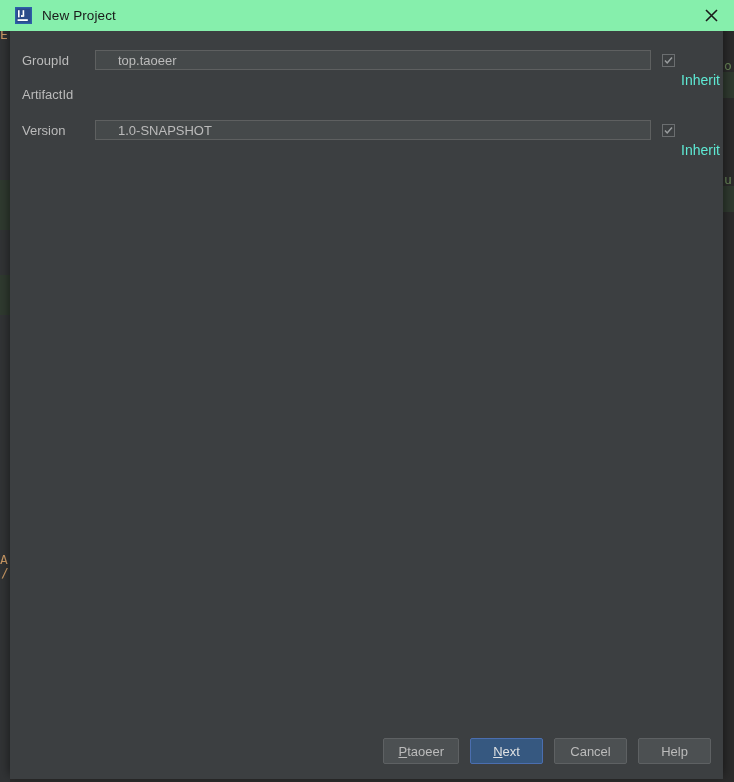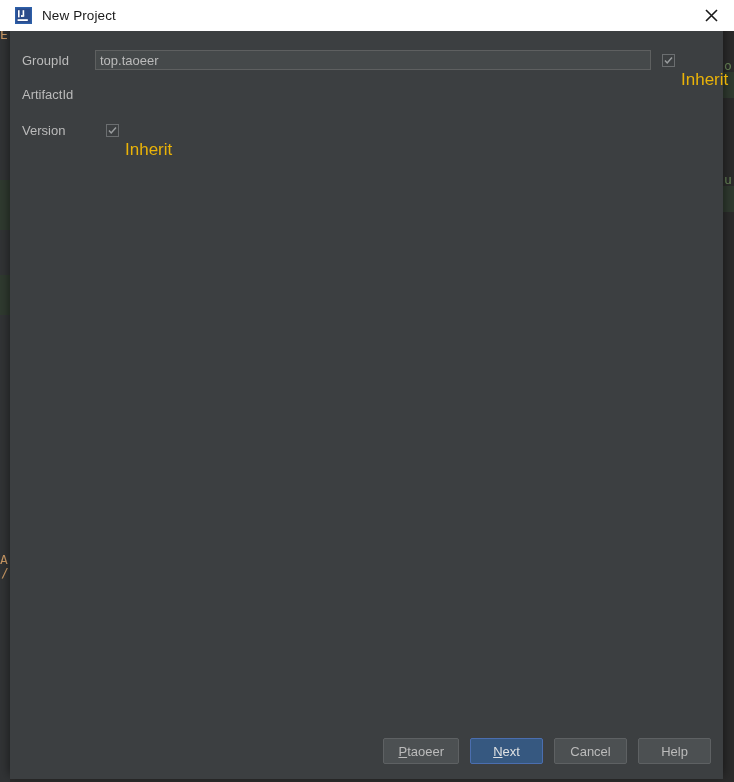--- a/index.html
+++ b/index.html
@@ -55,21 +55,21 @@
     flex-direction: column;
   }
 
   
   #title-bar {
     position: absolute;
     left: 0;
     top: 0;
     width: 734px;
     height: 31px;
-    background: #ffffff;
+    background: #86efac;
     display: flex;
     align-items: center;
     z-index: 5;
   }
   #title-icon {
     width: 17px;
     height: 17px;
     margin-left: 15px;
     margin-right: 10px;
     flex: 0 0 auto;
@@ -124,21 +124,21 @@
     flex: 0 0 auto;
   }
   .text-field {
     width: 556px;
     height: 20px;
     background: #45494a;
     border: 1px solid #5e6060;
     box-sizing: border-box;
     display: flex;
     align-items: center;
-    padding-left: 4px;
+    padding-left: 22px;
     font-size: 13px;
     color: #bbbbbb;
     flex: 0 0 auto;
   }
   .text-field.focused {
     border: 2px solid #4a88c7;
     height: 24px;
     background: #45494a;
   }
 
@@ -156,22 +156,22 @@
     box-sizing: border-box;
     position: relative;
     flex: 0 0 auto;
   }
   .checkbox svg {
     position: absolute;
     left: 0; top: 0;
   }
   .inherit-label {
     margin-left: 6px;
-    font-size: 17px;
-    color: #eab308;
+    font-size: 14px;
+    color: #5eead4;
     margin-top: 40px;
   }
 
   
   #button-bar {
     position: absolute;
     left: 0;
     bottom: 14px;
     width: 713px;
     height: 28px;
@@ -259,20 +259,21 @@
             </svg>
           </div>
           <span class="inherit-label">Inherit</span>
         </div>
       </div>
       <div class="form-row row-artifactid">
         <div class="field-label">ArtifactId</div>
       </div>
       <div class="form-row row-version">
         <div class="field-label">Version</div>
+        <div class="text-field" title="">1.0-SNAPSHOT</div>
         <div class="inherit-group">
           <div class="checkbox">
             <svg width="11" height="11" viewBox="0 0 11 11" aria-hidden="true">
               <path d="M2 5.6 L4.2 8 L9 2.6" stroke="#9a9d9f" stroke-width="1.5" fill="none"></path>
             </svg>
           </div>
           <span class="inherit-label">Inherit</span>
         </div>
       </div>
     </div>

